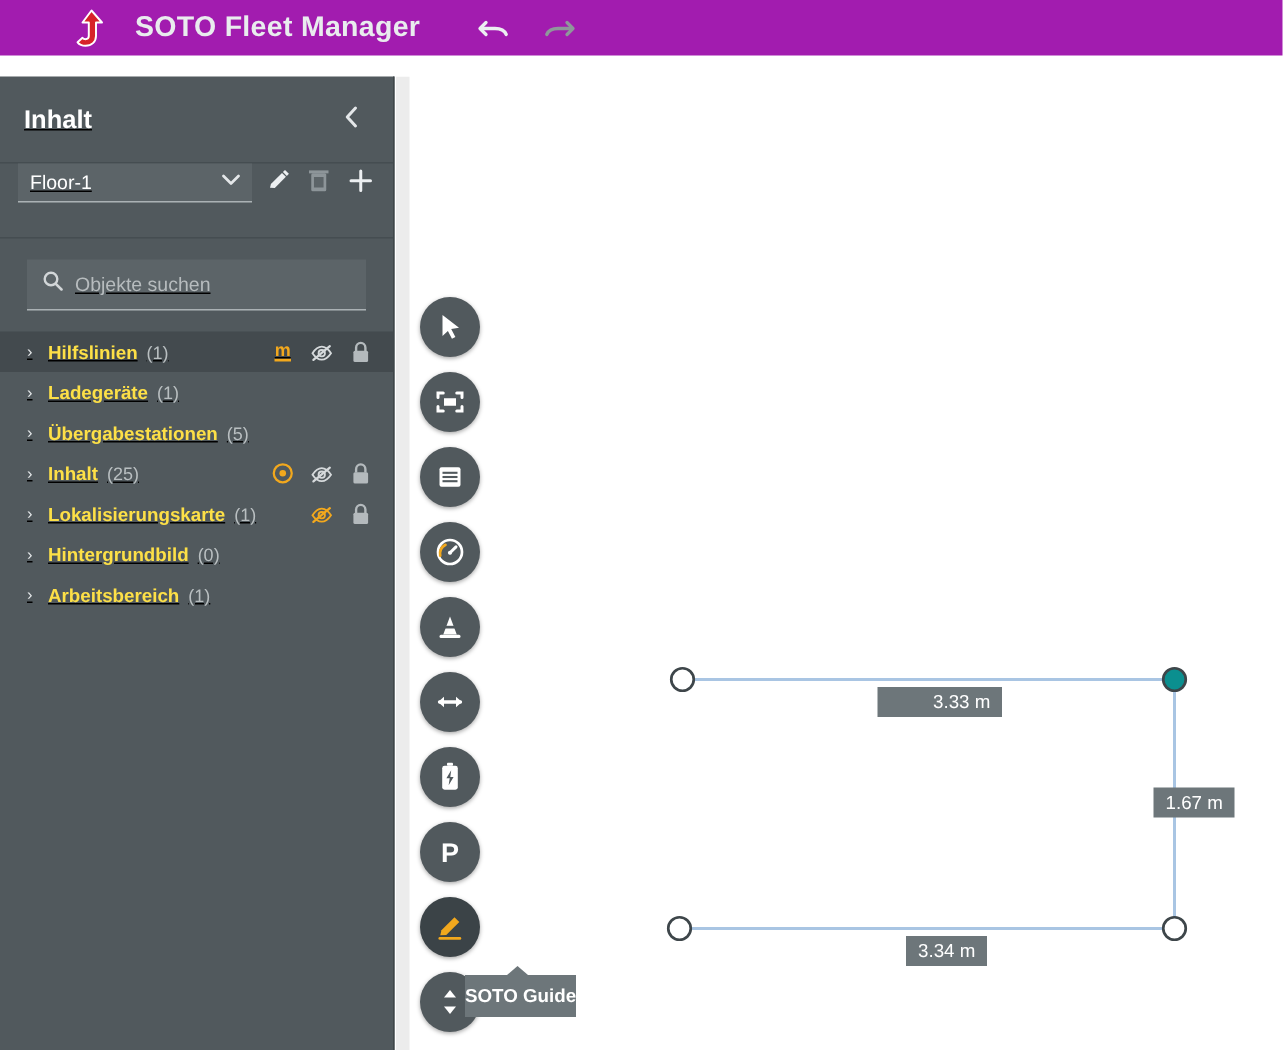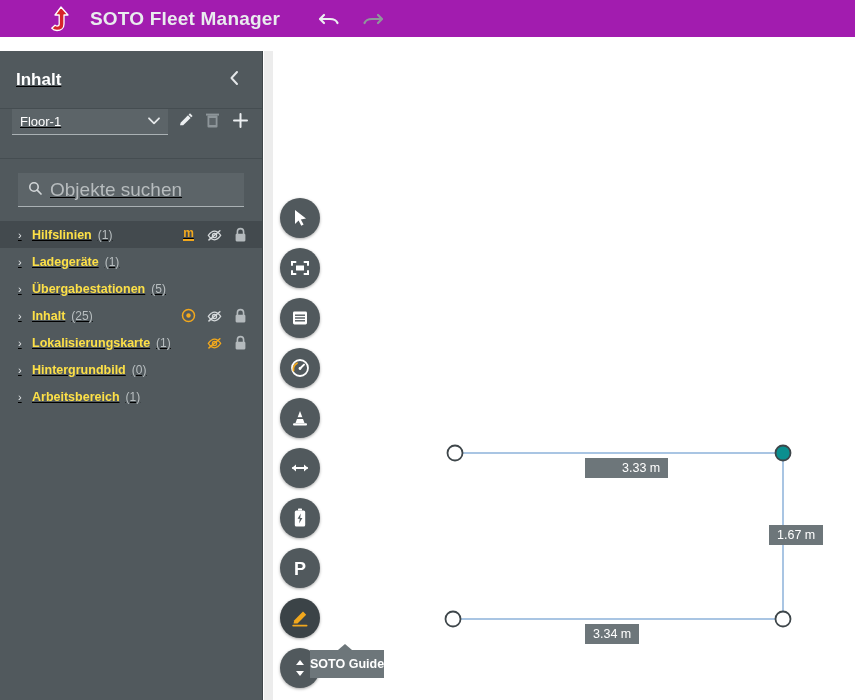--- a/index.html
+++ b/index.html
@@ -79,21 +79,21 @@
 
   #search-wrap { padding: 14px 18px 10px 18px; }
   #search-box {
     height: 34px;
     background: #5c6468;
     border-bottom: 1px solid #aab1b4;
     display: flex; align-items: center; padding: 0 10px;
   }
   #search-input {
     flex: 1; border: 0; outline: 0; background: transparent;
-    color: #fff; font-size: 19px;
+    color: #fff; font-size: 13px;
     font-family: "Liberation Sans", sans-serif;
     margin-left: 8px;
   }
   #search-input::placeholder { color: #b7bcbe; }
 
   
   #tree { margin-top: 4px; }
   .tree-row {
     height: 27px;
     display: flex; align-items: center;
@@ -351,21 +351,21 @@
       <line x1="189" y1="568" x2="519" y2="568" stroke="#a9c5e3" stroke-width="2"></line>
 
       <circle cx="191" cy="402" r="7.5" fill="#ffffff" stroke="#3e464a" stroke-width="1.8"></circle>
       <circle cx="519" cy="402" r="7.5" fill="#0b8f8f" stroke="#3e464a" stroke-width="1.8"></circle>
       <circle cx="189" cy="568" r="7.5" fill="#ffffff" stroke="#3e464a" stroke-width="1.8"></circle>
       <circle cx="519" cy="568" r="7.5" fill="#ffffff" stroke="#3e464a" stroke-width="1.8"></circle>
     </svg>
 
     <div class="mlabel" style="left:321px;top:407px;padding-left:37px;">3.33 m</div>
     <div class="mlabel" style="left:505px;top:474px;">1.67 m</div>
-    <div class="mlabel" style="left:321px;top:573px;">3.34 m</div>
+    <div class="mlabel" style="left:340px;top:573px;">3.34 m</div>
   </div>
 </div>
 
 <div id="toolbar">
 
   <div class="tool">
     <svg width="20" height="20" viewBox="0 0 20 20">
       <path d="M5 2 L16 10.5 L10.8 11.4 L13.6 16.6 L11.3 17.8 L8.6 12.6 L5 16 Z" fill="#ffffff"></path>
     </svg>
   </div>

